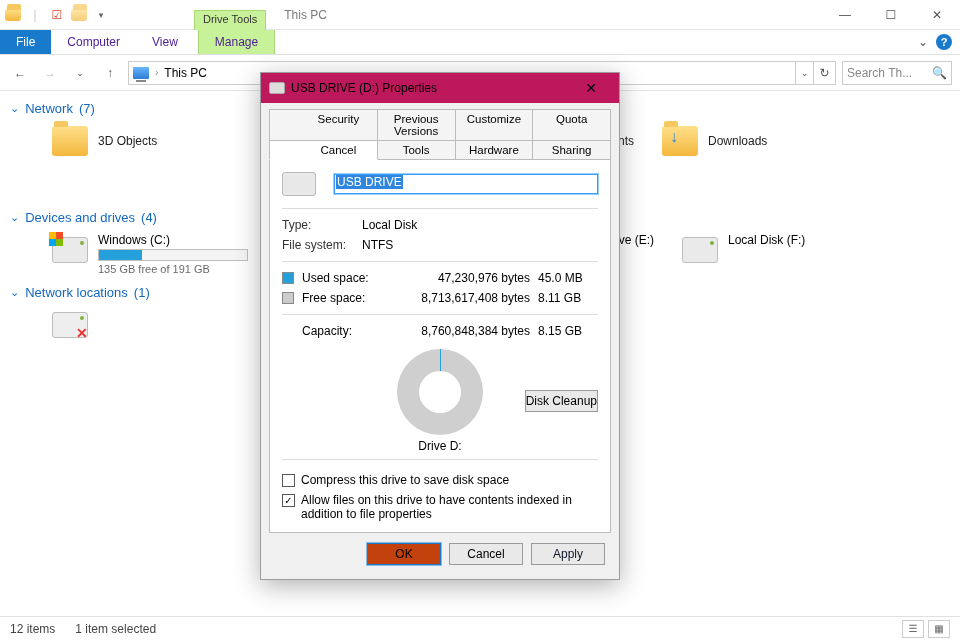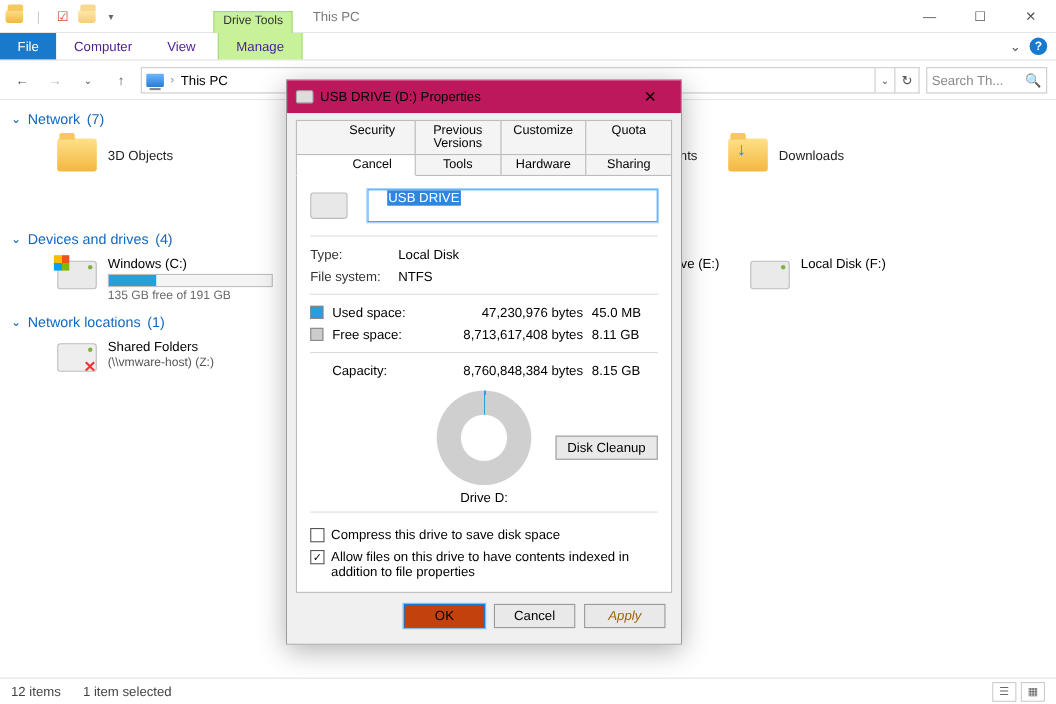--- a/index.html
+++ b/index.html
@@ -73,44 +73,44 @@
   .dlg-body { background:#f0f0f0; padding:6px 8px 10px 8px; }
   .tab-rows { display:flex; flex-direction:column; }
   .tabrow { display:flex; }
   .tabrow .tab { flex:1; text-align:center; padding:3px 0; border:1px solid #bcbcbc; background:#f4f4f4; font-size:11.5px; margin-left:-1px;}
   .tabrow .tab:first-child{margin-left:0;padding-left:30px;}
   .tabrow2 .tab.active { background:#fff; border-bottom:1px solid #fff; position:relative; z-index:2;}
   .tabrow2 { margin-top:-1px; }
   .tab-panel { border:1px solid #bcbcbc; border-top:none; background:#fff; padding:12px 12px 8px 12px; position:relative;}
   .panel-top { display:flex; align-items:center; gap:18px; margin-bottom:12px;}
   .disk-ico { width:34px; height:24px; background:#e8e8e8; border:1px solid #bbb; border-radius:3px; }
-  .name-input { flex:1; height:30px; border:1px solid #379bff; outline:1px solid #9dd0ff; padding:0 17px; font-size:12px; }
+  .name-input { flex:1; height:20px; border:1px solid #379bff; outline:1px solid #9dd0ff; padding:0 1px; font-size:12px; }
   .name-input .sel { background:#2e86de; color:#fff; padding:0 1px;}
   .divider { height:1px; background:#dcdcdc; margin:6px 0; }
   .kv { display:flex; padding:3px 0; }
   .kv .k { width:80px; color:#333;}
   .kv .v { flex:1;}
   .space-row { display:flex; align-items:center; gap:8px; padding:3px 0;}
   .sq { width:12px; height:12px; border:1px solid #888;}
   .sq.used{background:#26a0da;}
   .sq.free{background:#ccc;}
   .space-row .lbl{width:80px;}
   .space-row .bytes{flex:1;text-align:right;}
   .space-row .hr{width:60px; text-align:left;}
   .donut { width:86px; height:86px; border-radius:50%; margin:8px auto 4px auto; background:conic-gradient(#26a0da 0 2deg,#cfcfcf 2deg 360deg); position:relative;}
   .donut::after{content:"";position:absolute;inset:22px;background:#fff;border-radius:50%;}
   .drive-label { text-align:center; margin-bottom:6px;}
-  .cleanup-btn { position:absolute; right:12px; bottom:120px; padding:3px 10px; border:1px solid #9a9a9a; background:#e9e9e9;}
+  .cleanup-btn { position:absolute; right:12px; bottom:120px; padding:3px 0; border:1px solid #9a9a9a; background:#e9e9e9;}
   .checks { padding-top:4px;}
   .chk { display:flex; align-items:flex-start; gap:6px; padding:3px 0;}
   .chkbox { width:13px; height:13px; border:1px solid #555; display:flex; align-items:center; justify-content:center; font-size:10px; flex-shrink:0; margin-top:1px;}
   .dlg-buttons { display:flex; justify-content:flex-end; gap:8px; padding:10px 6px 4px 6px;}
   .dlg-btn { width:74px; height:22px; border:1px solid #9a9a9a; background:#e9e9e9; display:flex; align-items:center; justify-content:center;}
   .dlg-btn.default { border:1px solid #1979ca; outline:1px solid #87b8e6; background:#c2410c;}
-  .dlg-btn.disabled { color:#a16207;font-style:italic;}
+  .dlg-btn.disabled { color:#0f172a;}
 </style>
 </head>
 <body>
 
 <div class="titlebar">
   <div class="qat">
     <span class="qat-icon">
       <span class="folder-ico" style="width:16px;height:12px;"></span>
     </span>
     <span class="qat-icon" style="color:#ccc;">|</span>
@@ -220,24 +220,20 @@
   <div class="group-header">
     <span class="caret">⌄</span>
     <span>Network locations</span>
     <span>(1)</span>
   </div>
   <div class="items-row">
     <div class="drive-item">
       <span class="drive-ico share">
           <span class="red-x">✕</span>
         </span>
-      <div class="drive-info">
-        <span class="drive-name">Shared Folders</span>
-        <span class="drive-sub">(\\vmware-host) (Z:)</span>
-      </div>
     </div>
   </div>
 
 </div>
 
 <div class="statusbar">
   <span>12 items</span>
   <span>1 item selected</span>
   <div class="status-right">
     <div class="view-btn">☰</div>

